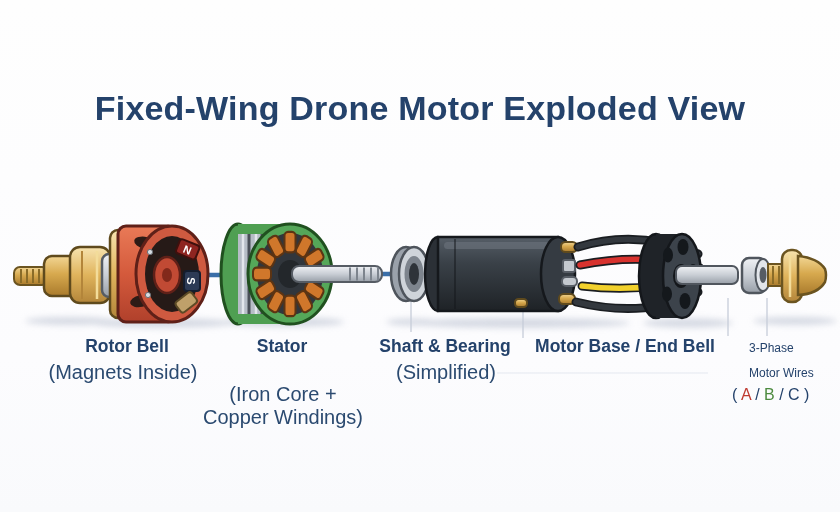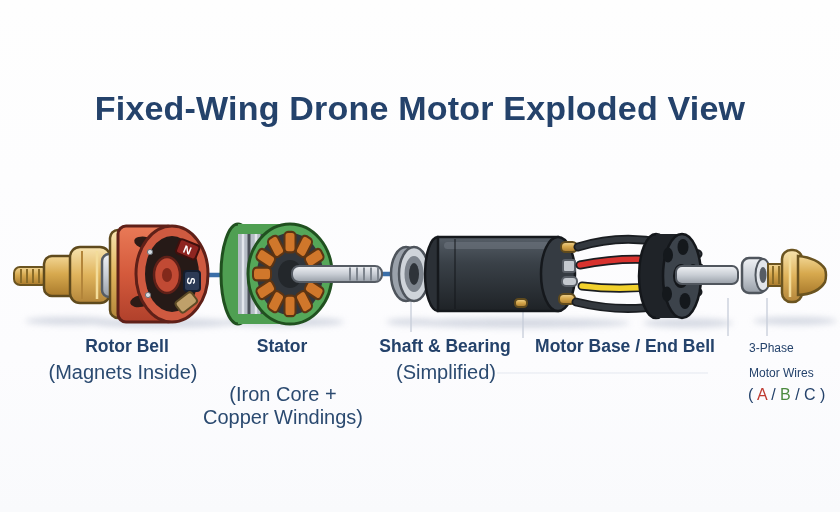--- a/index.html
+++ b/index.html
@@ -12,21 +12,21 @@
   .title{
     position:absolute;top:89px;left:0;width:840px;text-align:center;
     font-size:34px;font-weight:700;letter-spacing:.2px;color:#24426b;margin:0;
   }
   svg.scene{position:absolute;top:0;left:0;}
   .lbl{position:absolute;font-weight:700;font-size:17.5px;white-space:nowrap;color:#24426b;}
   .lbl.centered{transform:translateX(-50%);text-align:center;}
   .sub{position:absolute;font-weight:400;font-size:20px;line-height:23px;white-space:nowrap;color:#2b4a70;}
   .sub.centered{transform:translateX(-50%);text-align:center;}
   .wires-block{position:absolute;left:733px;top:336px;font-size:12px;font-weight:400;line-height:24.5px;color:#24426b;margin-left:16px;}
-  .phase-line{position:absolute;left:748px;top:386px;font-size:16px;font-weight:400;white-space:pre;color:#24426b;}
+  .phase-line{position:absolute;left:732px;top:386px;font-size:16px;font-weight:400;white-space:pre;color:#24426b;}
   .phase-a{color:#bf3a30;}
   .phase-b{color:#4c8a3f;}
   .phase-c{color:#24426b;}
 </style>
 </head>
 <body>
 
 <h1 class="title">Fixed-Wing Drone Motor Exploded View</h1>
 
 <svg class="scene" width="840" height="512" viewBox="0 0 840 512">

